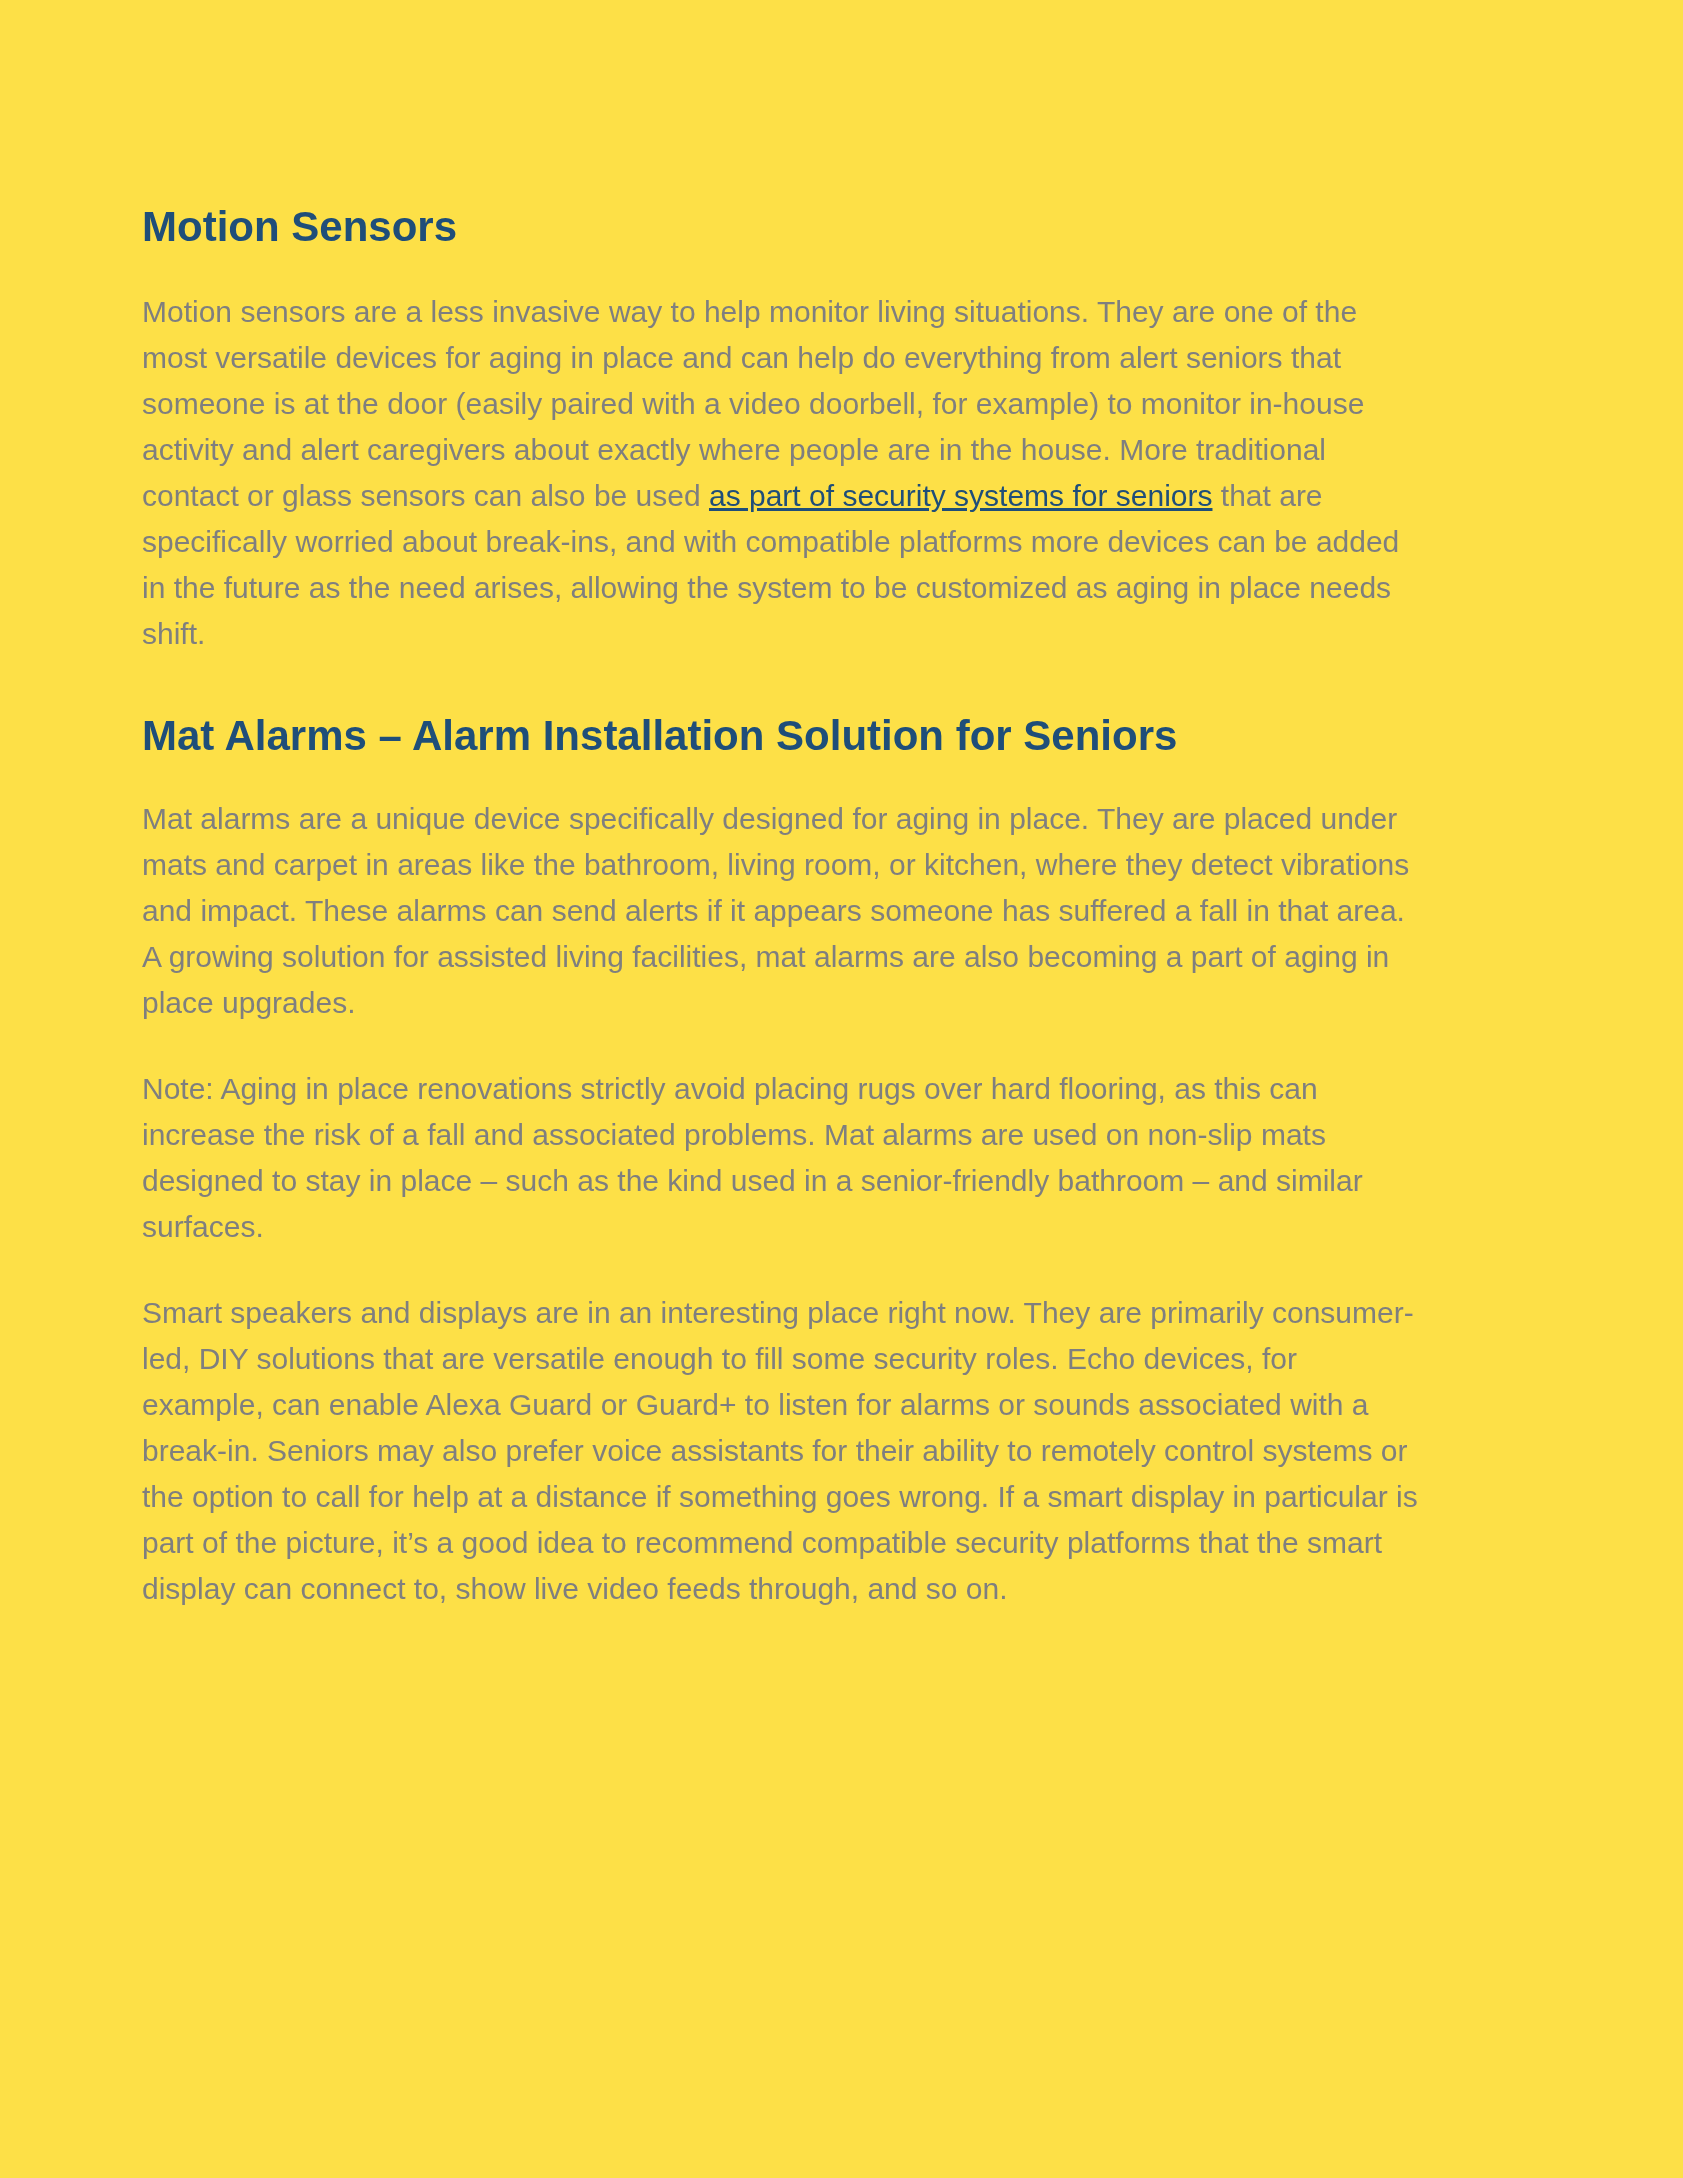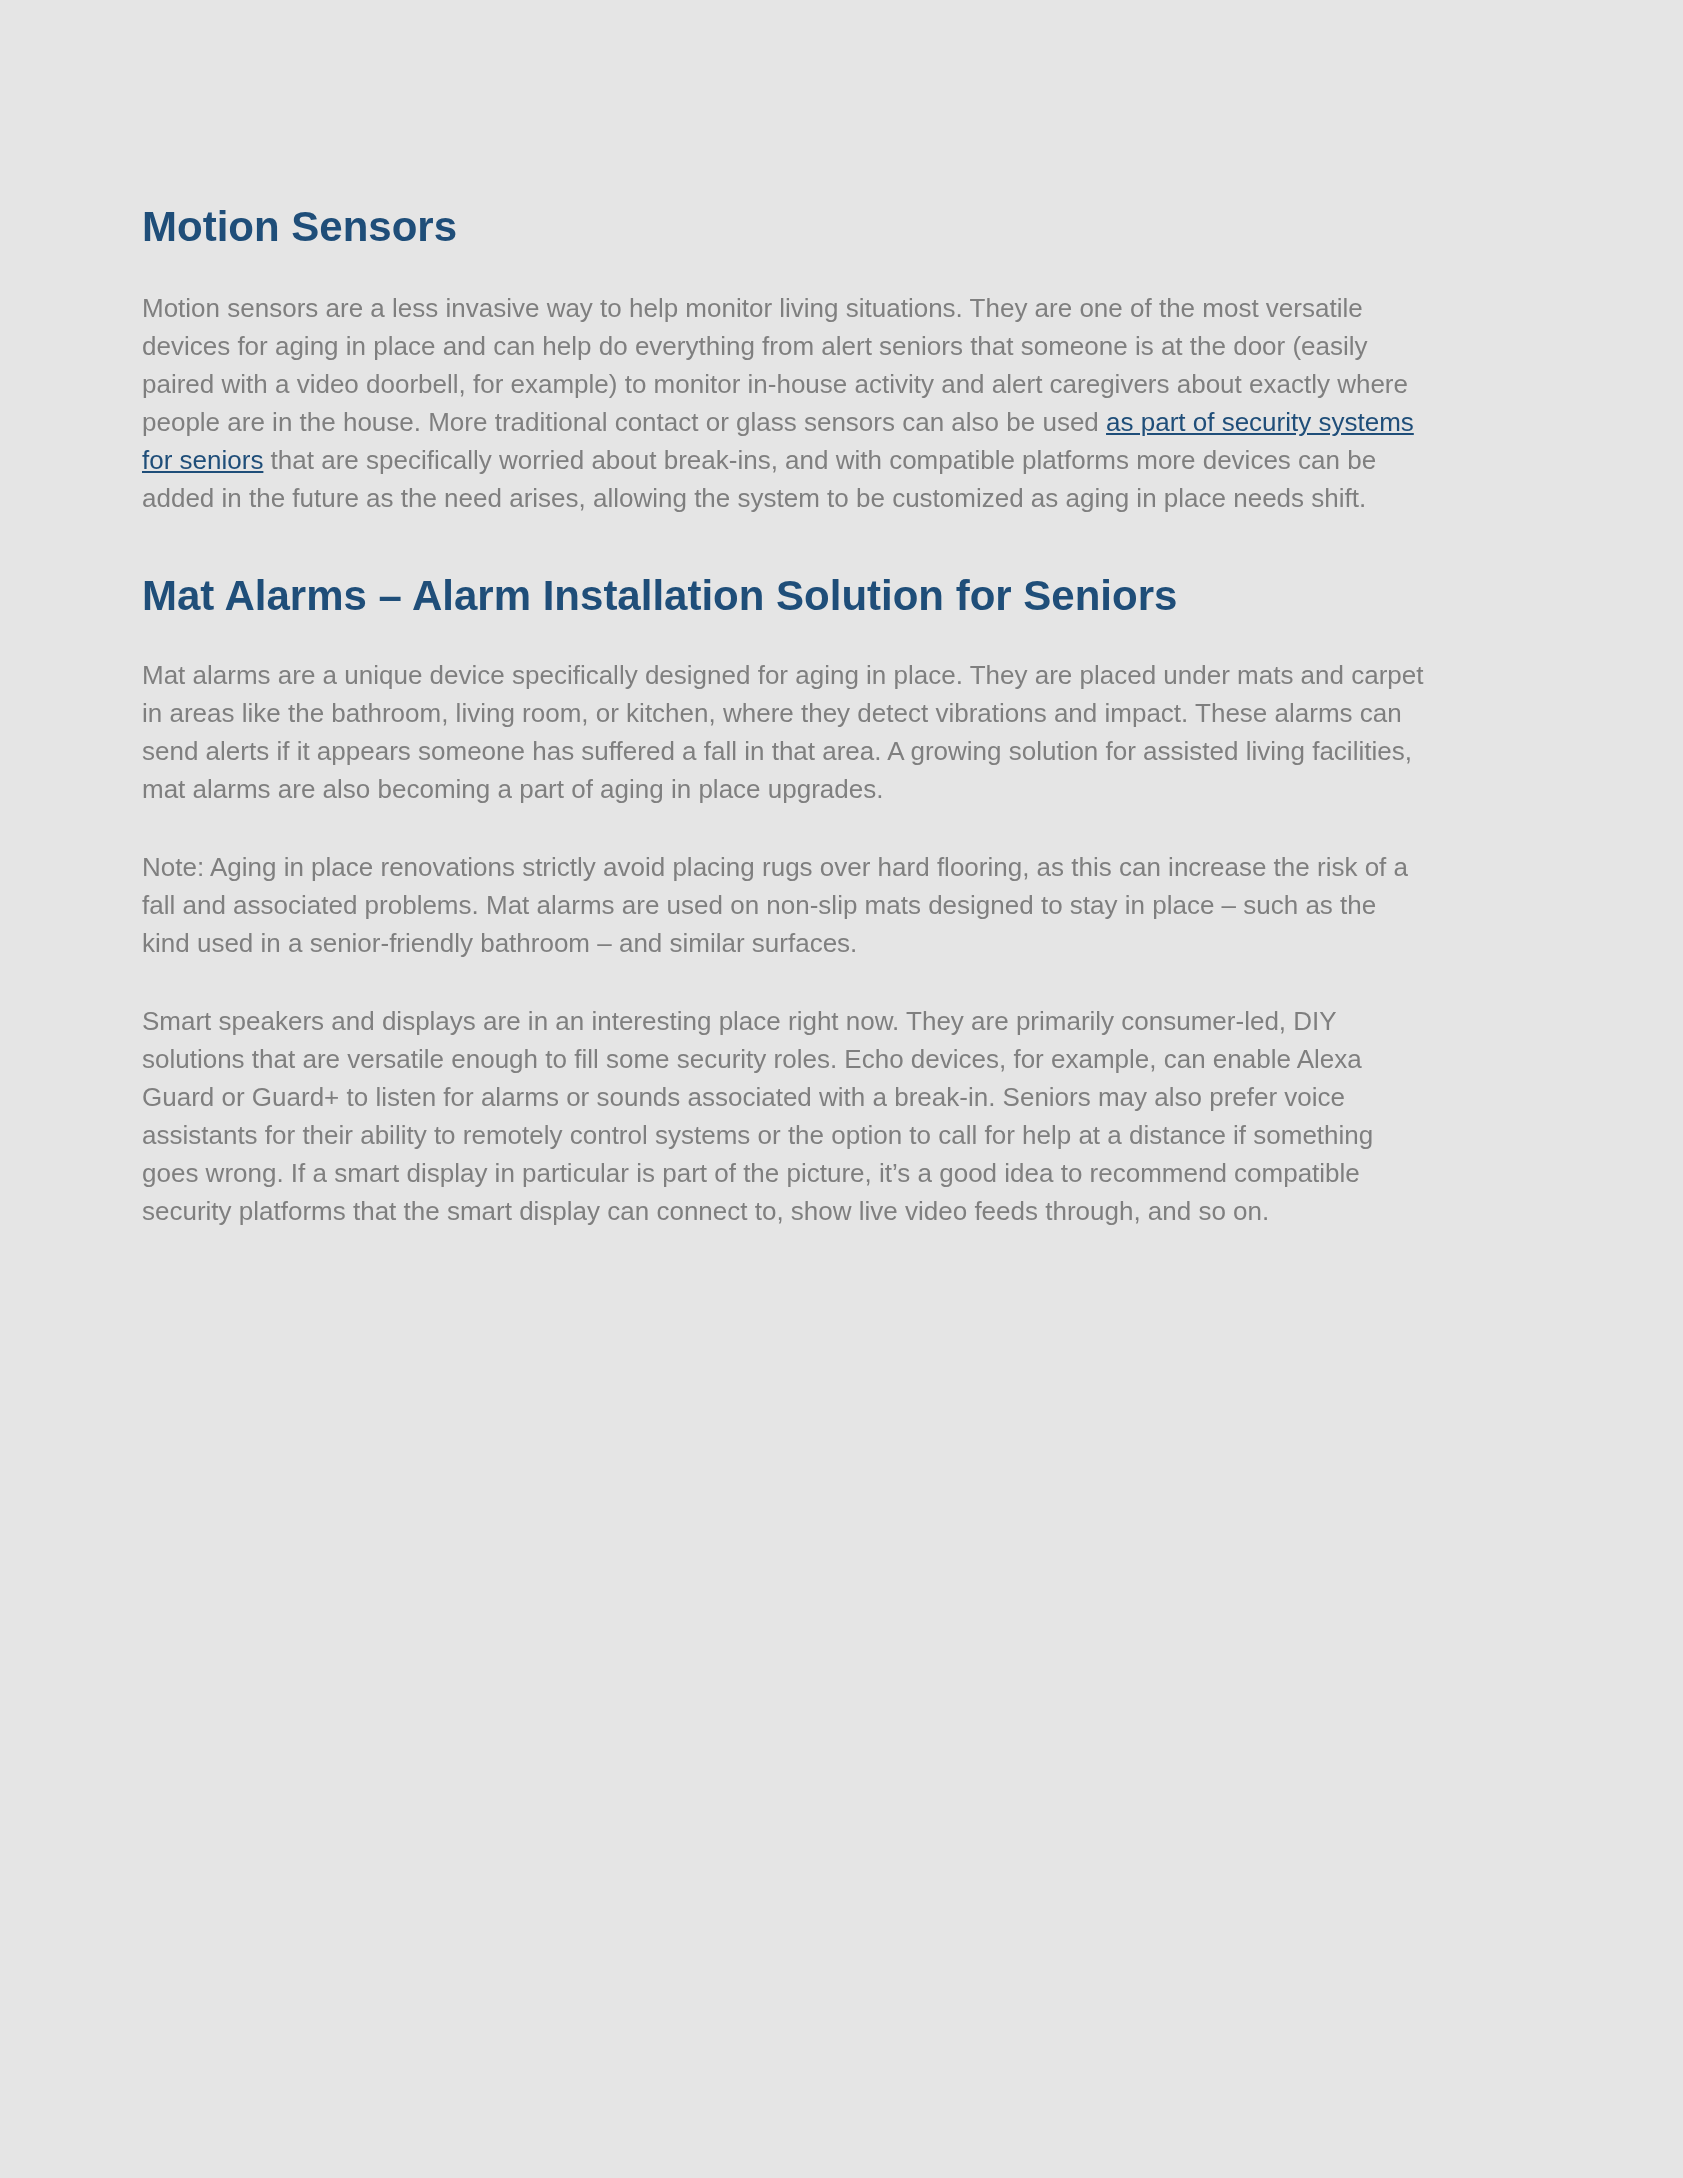--- a/index.html
+++ b/index.html
@@ -4,21 +4,21 @@
 <style>
   html, body {
     margin: 0;
     padding: 0;
     background: #ffffff;
   }
   .page {
     position: relative;
     width: 1683px;
     height: 2178px;
-    background: #e5e5e5;
+    background: #fde047;
     font-family: "Liberation Sans", "DejaVu Sans", sans-serif;
     box-sizing: border-box;
     padding: 203px 0 0 142px;
     overflow: hidden;
   }
   .content {
     width: 1282px;
   }
   h1.doc-heading {
     font-size: 42px;
@@ -30,22 +30,22 @@
   }
   h1.doc-heading.spaced {
     margin-top: 55px;
     margin-bottom: 36px;
   }
   h1.doc-heading.far-spaced {
     margin-top: 220px;
     margin-bottom: 36px;
   }
   p.doc-paragraph {
-    font-size: 26px;
-    line-height: 38px;
+    font-size: 30px;
+    line-height: 46px;
     color: #7f7f7f;
     margin: 0 0 40px 0;
   }
   a.doc-link {
     color: #1f4e79;
     text-decoration: underline;
     cursor: pointer;
   }
 </style>
 </head>

